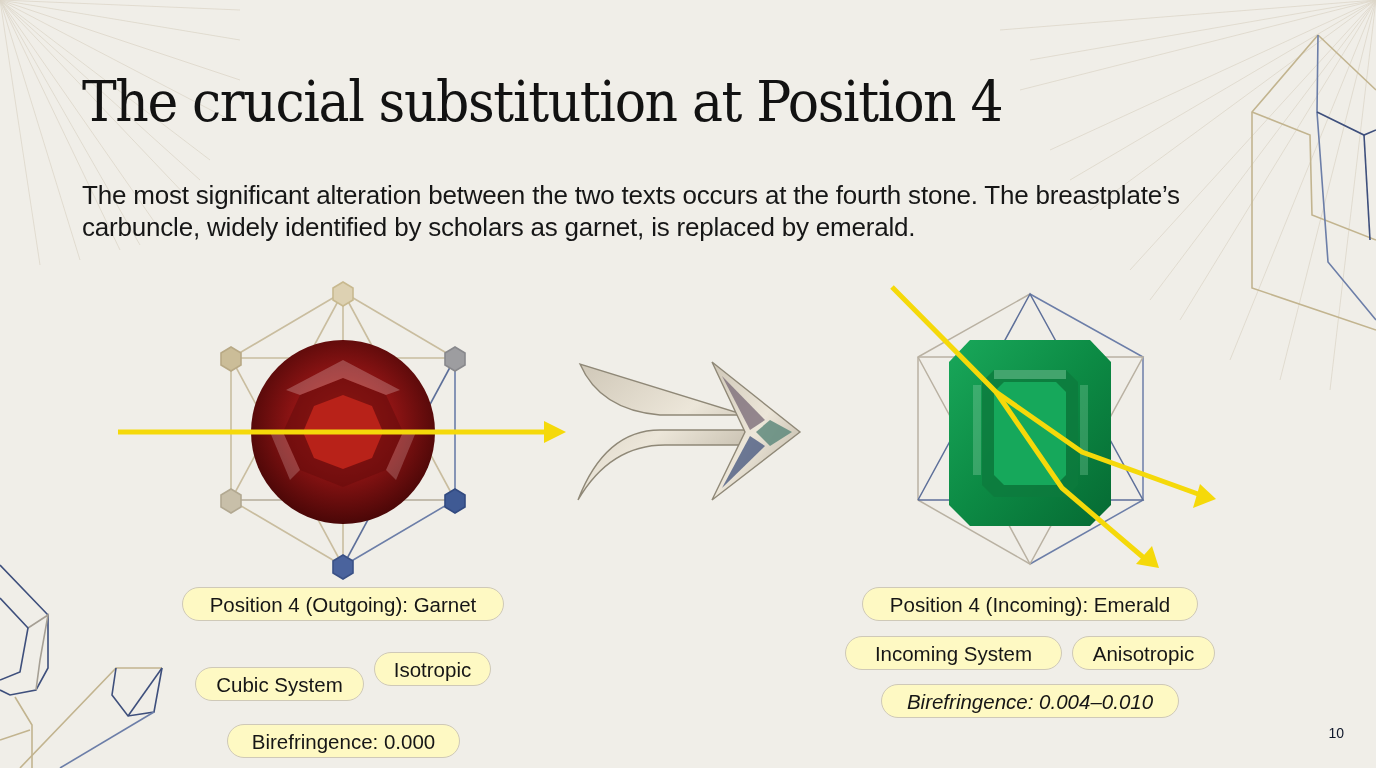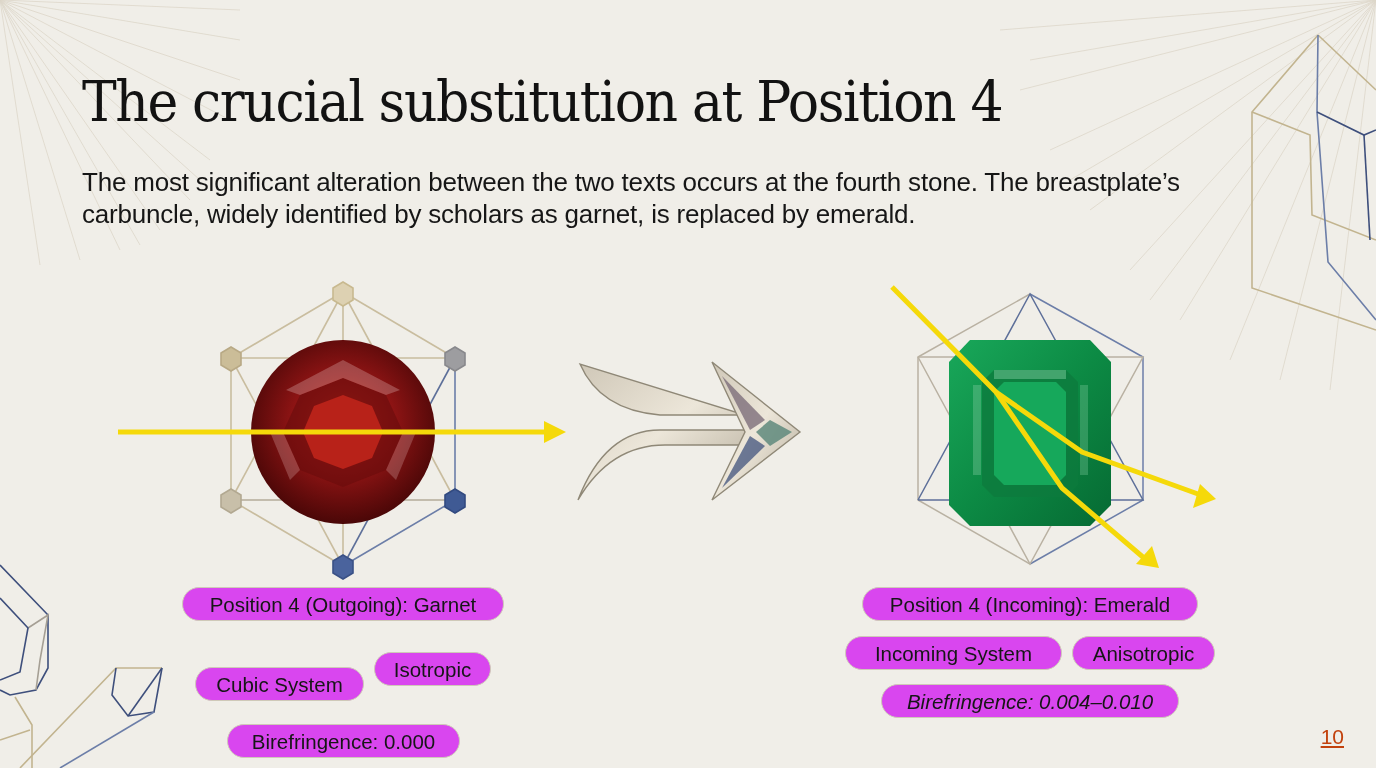--- a/index.html
+++ b/index.html
@@ -10,30 +10,30 @@
     color:#111;
   }
   .bg-layer { position:absolute; left:0; top:0; width:1376px; height:768px; pointer-events:none; }
   .title {
     position:absolute; left:82px; top:66px; margin:0;
     font-family:"DejaVu Serif", "Liberation Serif", serif;
     font-weight:400; font-size:56px; letter-spacing:-1.5px; line-height:72px;
     color:#121212; transform:scaleX(0.93); transform-origin:left center; white-space:nowrap;
   }
   .subtitle {
-    position:absolute; left:82px; top:166px; width:1200px; margin:0;
+    position:absolute; left:82px; top:179px; width:1200px; margin:0;
     font-size:26px; line-height:32px; color:#161616; letter-spacing:-0.2px;
   }
   .pill {
     position:absolute; height:34px; line-height:34px;
     border:1.5px solid #cfc9b8; border-radius:18px;
-    background:#d946ef; padding:0 15px; box-sizing:border-box;
+    background:#fef9c3; padding:0 15px; box-sizing:border-box;
     font-size:20.5px; color:#161616; white-space:nowrap; text-align:center;
   }
-  .page-number { position:absolute; right:32px; top:725px; font-size:21px; color:#c2410c;text-decoration:underline; }
+  .page-number { position:absolute; right:32px; top:725px; font-size:14px; color:#0f172a; }
   .figure { position:absolute; }
 </style>
 </head>
 <body>
 
 <svg class="bg-layer" viewBox="0 0 1376 768">
   <g stroke="#d8d1c2" stroke-width="0.8" fill="none" opacity="0.8">
     <line x1="0" y1="0" x2="240" y2="40"></line>
       <line x1="0" y1="0" x2="240" y2="80"></line>
     <line x1="0" y1="0" x2="230" y2="120"></line>

